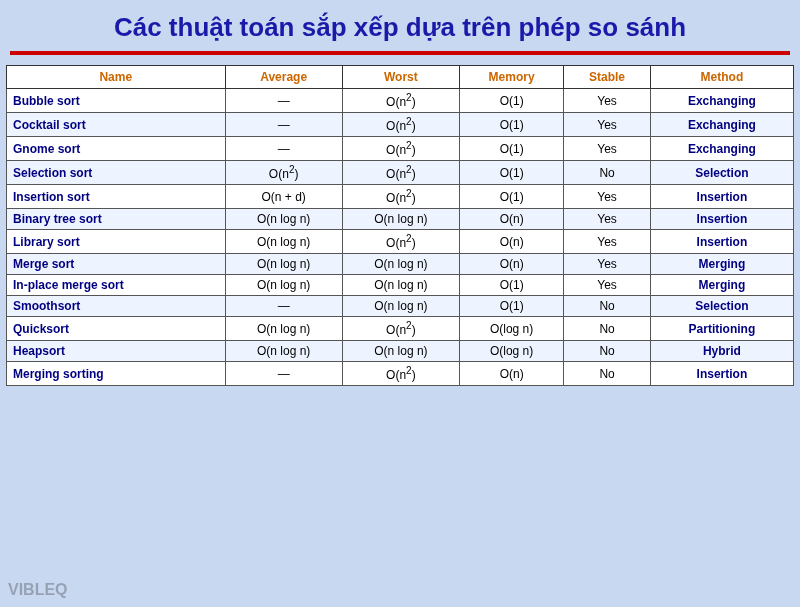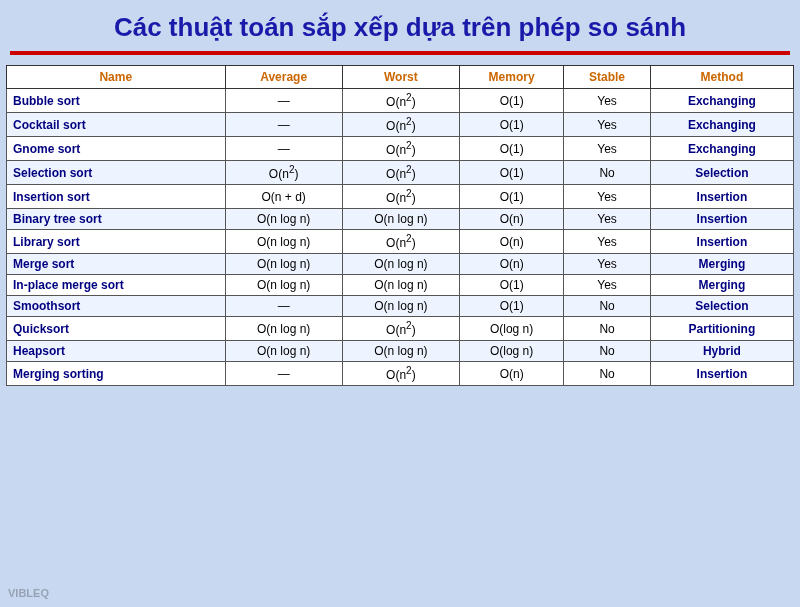--- a/index.html
+++ b/index.html
@@ -61,21 +61,21 @@
     }
     .method-cell {
       font-weight: bold;
       color: #000080;
     }
     .watermark {
       position: absolute;
       bottom: 8px;
       left: 8px;
       color: rgba(0,0,0,0.25);
-      font-size: 11px;
+      font-size: 16px;
       font-weight: bold;
     }
   </style>
 </head>
 <body>
 
 <div class="header">
   <h1>Các thuật toán sắp xếp dựa trên phép so sánh</h1>
 </div>
 <div class="red-line"></div>

